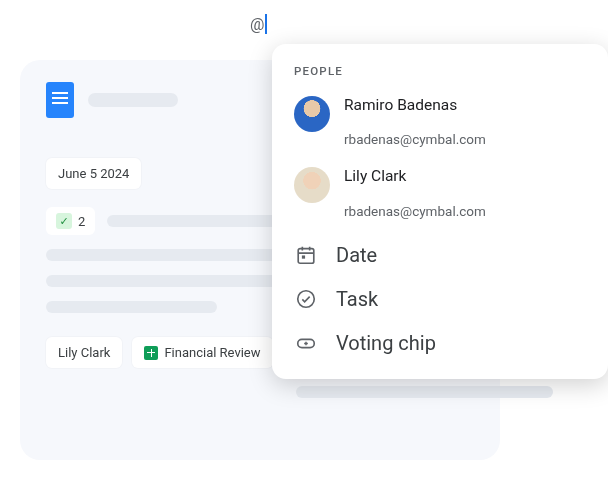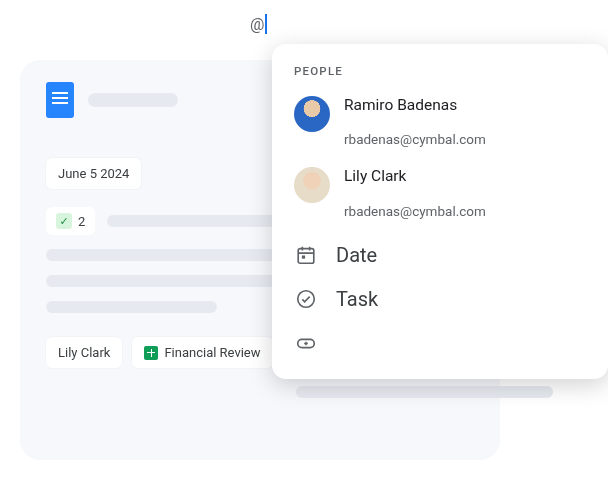--- a/index.html
+++ b/index.html
@@ -155,14 +155,15 @@
     <span>Task</span>
   </div>
 
   <div class="chip-item">
     <span class="chip-icon">
       <svg viewBox="0 0 24 24" fill="none" stroke="#5f6368" stroke-width="1.8">
           <rect x="3" y="8" width="18" height="9" rx="4.5"></rect>
           <path d="M10 12.5h4M12 10.5v4" stroke-width="1.6"></path>
         </svg>
     </span>
+    <span>Voting chip</span>
   </div>
 </div>
 
 </body></html>

